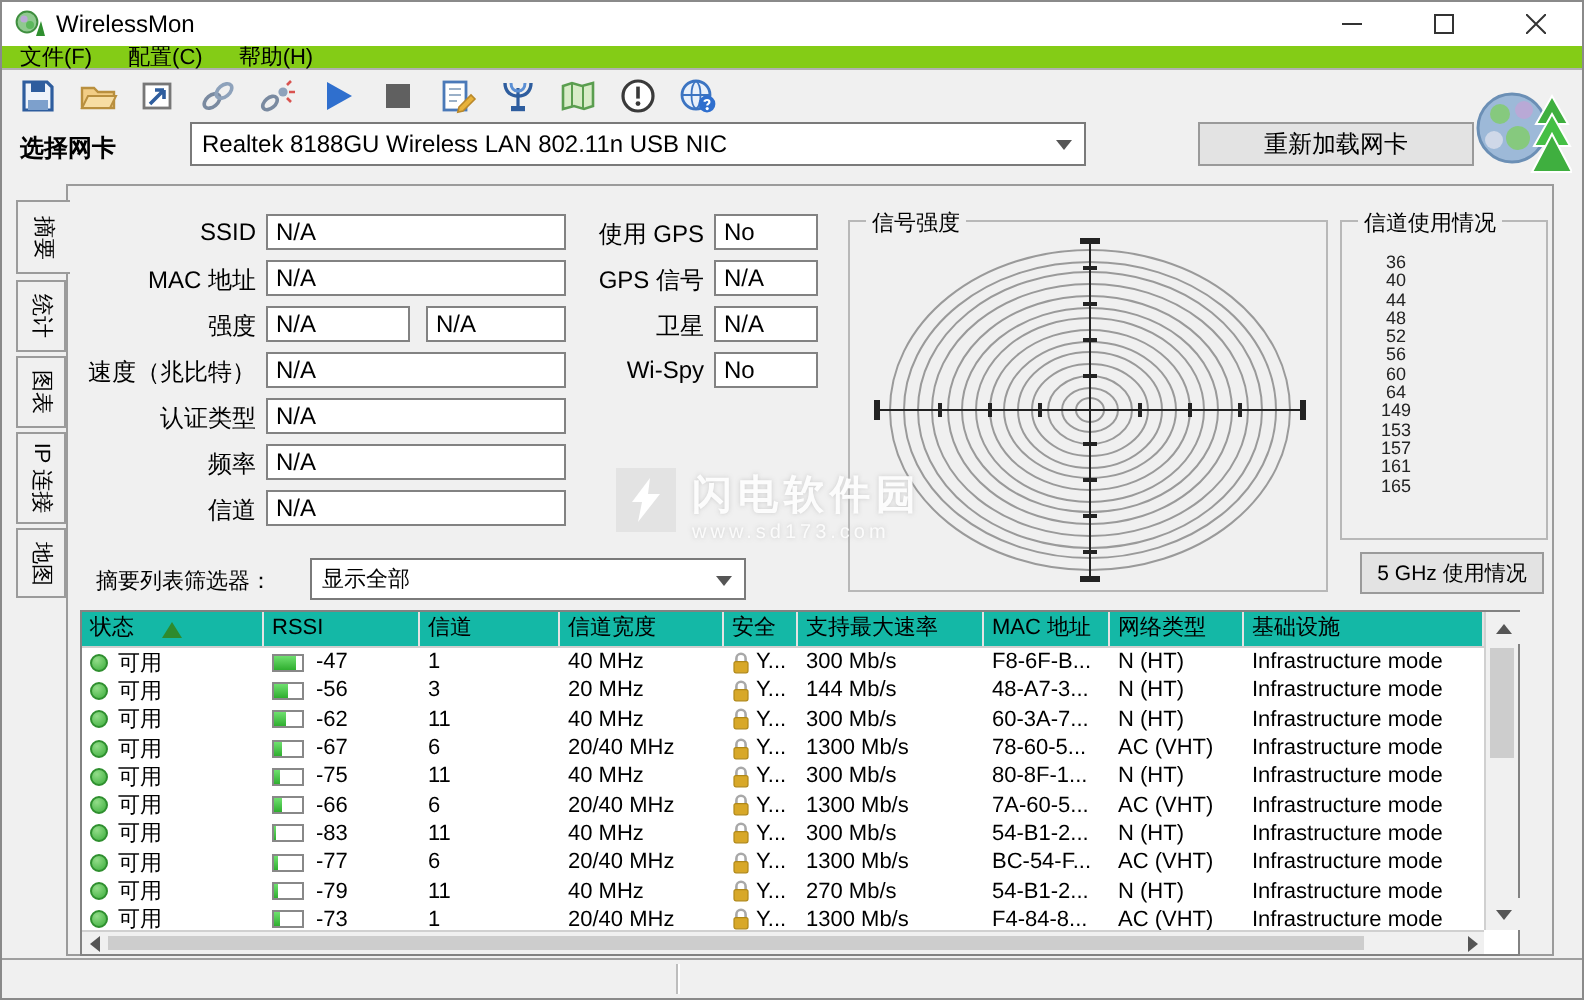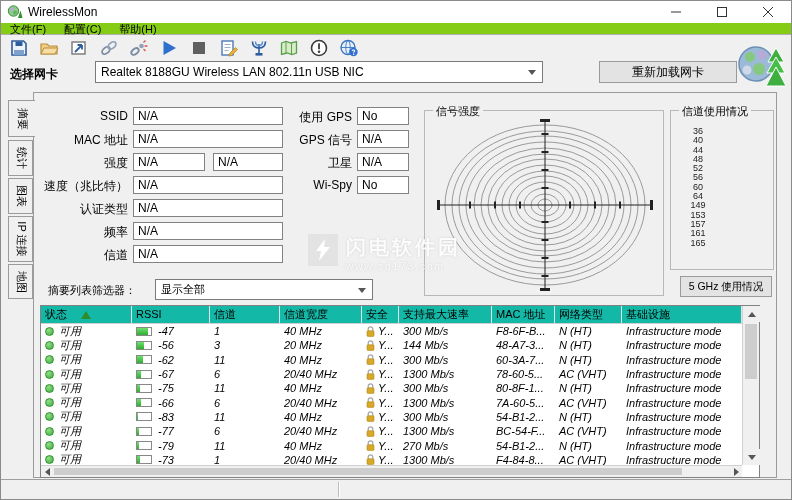--- a/index.html
+++ b/index.html
@@ -47,21 +47,21 @@
   .chanlist { position:absolute; left:14px; top:16px; width:26px; text-align:center; }
   .chan { font-size:9px; line-height:9.3px; color:#222; }
   
   .filter-label { position:absolute; left:48px; top:283px; font-size:11px; }
   .filter-combo { left:155px; top:279px; width:218px; height:21px; font-size:11px; }
   
   .table { position:absolute; left:40px; top:305px; width:720px; height:173px; background:#fff; border:1px solid #828282; }
   .thead { position:absolute; left:0; top:0; right:17px; height:18px; background:#14b8a6; border-bottom:1px solid #cfcfcf; display:flex; }
   .th { font-size:11px; line-height:17px; padding-left:4px; border-right:1px solid #e3e3e3; white-space:nowrap; overflow:visible; display:flex; align-items:center; gap:14px; }
   .tbody { position:absolute; left:0; top:18px; right:17px; bottom:12px; overflow:hidden; }
-  .trow { display:flex; height:14.3px; align-items:center;font-style:italic; }
+  .trow { display:flex; height:14.3px; align-items:center; }
   .td { font-size:11px; white-space:nowrap; overflow:hidden; padding-left:4px; display:flex; align-items:center; }
   .c1{width:91px} .c2{width:78px} .c3{width:70px} .c4{width:82px} .c5{width:37px}
   .c6{width:93px} .c7{width:63px} .c8{width:67px} .c9{flex:1}
   .stat-dot { width:9px; height:9px; border-radius:50%; background:radial-gradient(circle at 35% 30%, #93dd89, #3cae3c); border:1px solid #2f8f2f; margin-right:5px; flex:none; }
   .rssi-bar { width:16px; height:9px; border:1px solid #888; background:#fff; margin-right:6px; flex:none; display:block; }
   .rssi-fill { display:block; height:100%; background:linear-gradient(#6fe06f,#2fae2f); }
   .sort-arrow { width:0; height:0; border-left:5px solid transparent; border-right:5px solid transparent; border-bottom:8px solid #2e8b2e; }
   .lock { margin-right:3px; flex:none; }
   
   .vscroll { position:absolute; right:0; top:0; bottom:12px; width:17px; background:#f0f0f0; border-left:1px solid #d0d0d0; }

